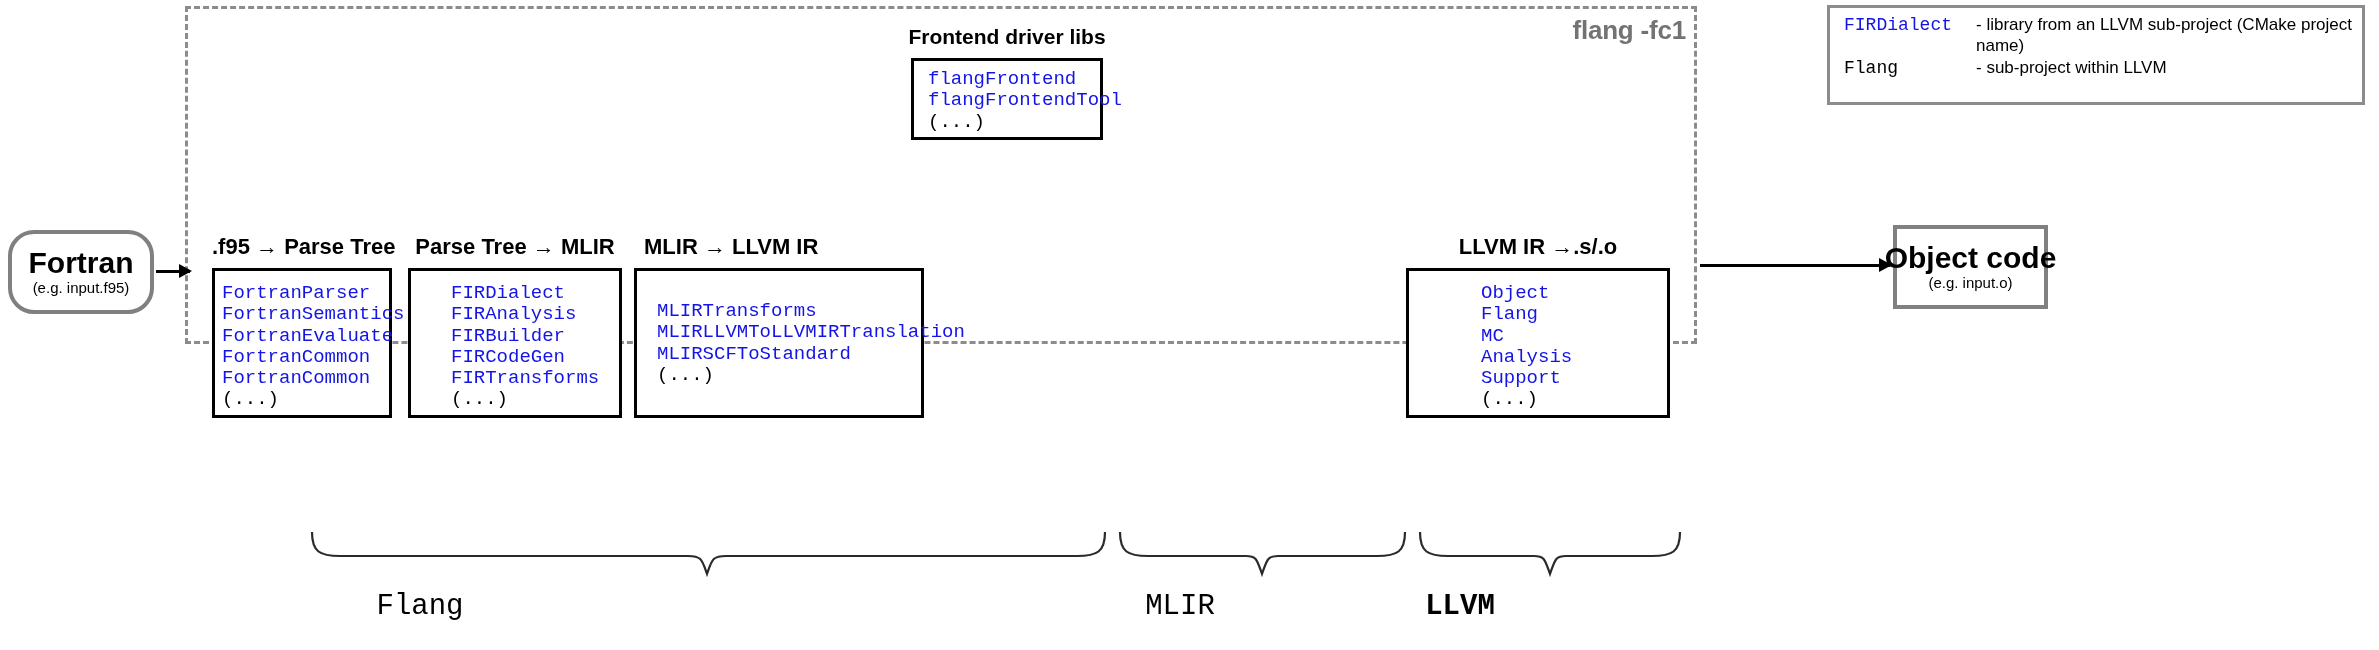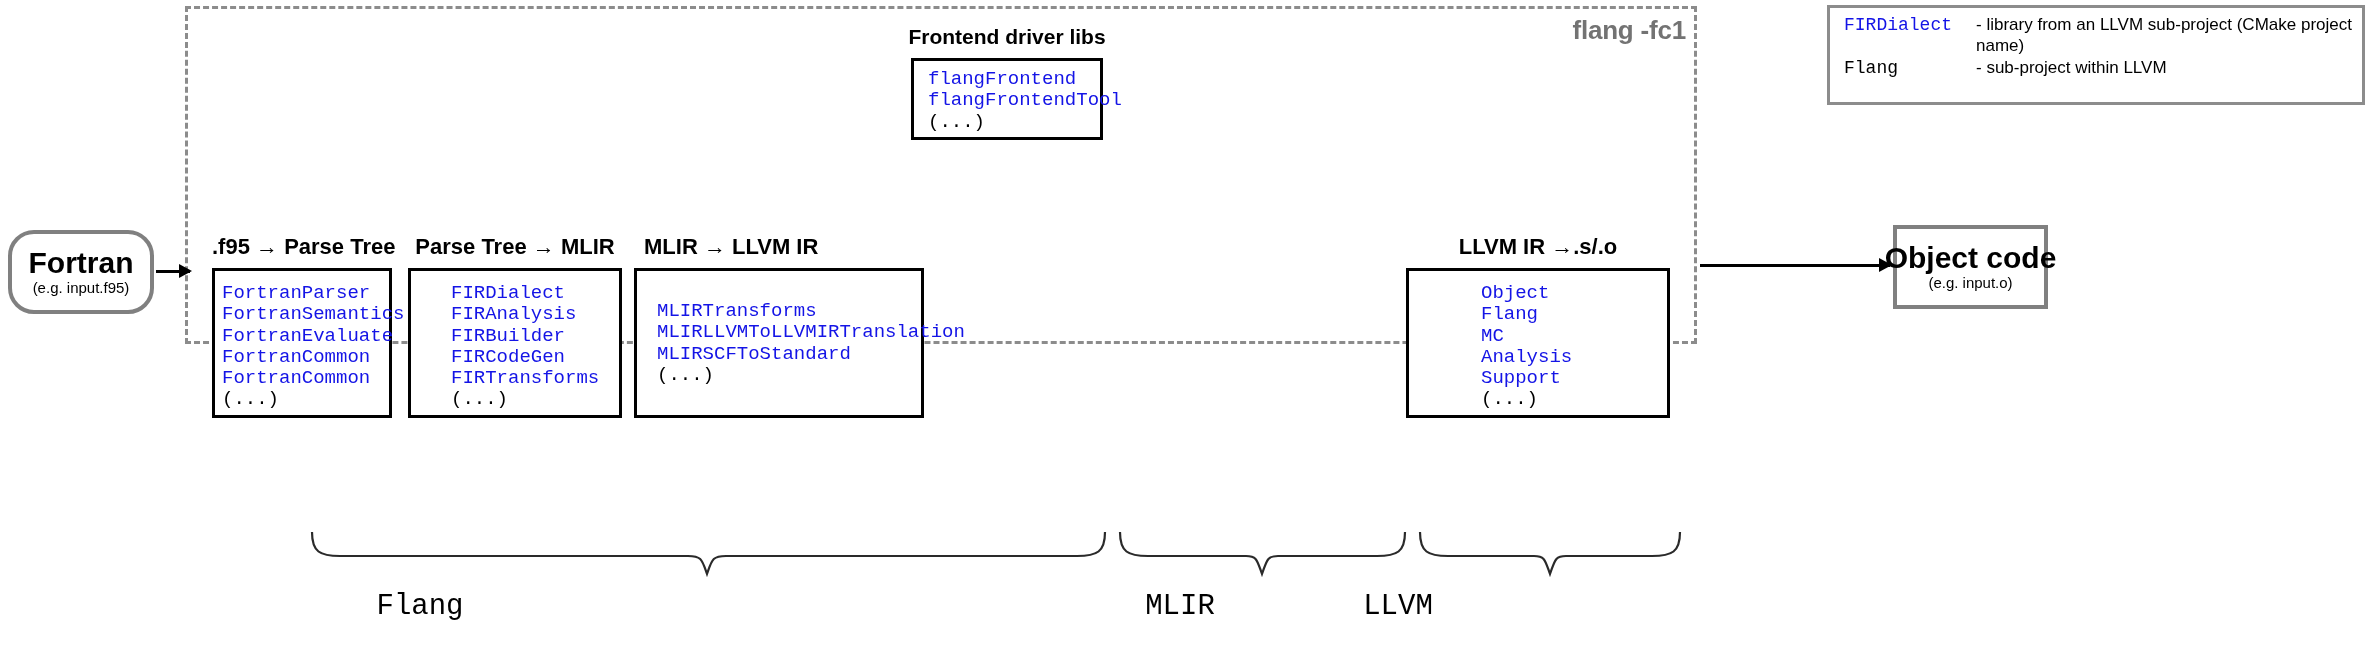--- a/index.html
+++ b/index.html
@@ -104,21 +104,21 @@
   .legend-desc.nojust{text-align:left;text-align-last:left;}
 
   
   #braces{position:absolute;left:0;top:530px;width:2379px;height:120px;}
   .brace-label{
     position:absolute;font-family:"Liberation Mono","DejaVu Sans Mono",monospace;
     font-size:29px;text-align:center;white-space:nowrap;top:60px;
   }
   #label-flang{left:310px;width:220px;}
   #label-mlir{left:1070px;width:220px;}
-  #label-llvm{left:1288px;width:220px;}
+  #label-llvm{left:1350px;width:220px;font-weight:bold;}
 </style>
 </head>
 <body>
 
 <div class="canvas">
 
   <div class="dashed-region">
     <div class="fc1-label">flang -fc1</div>
   </div>
 

